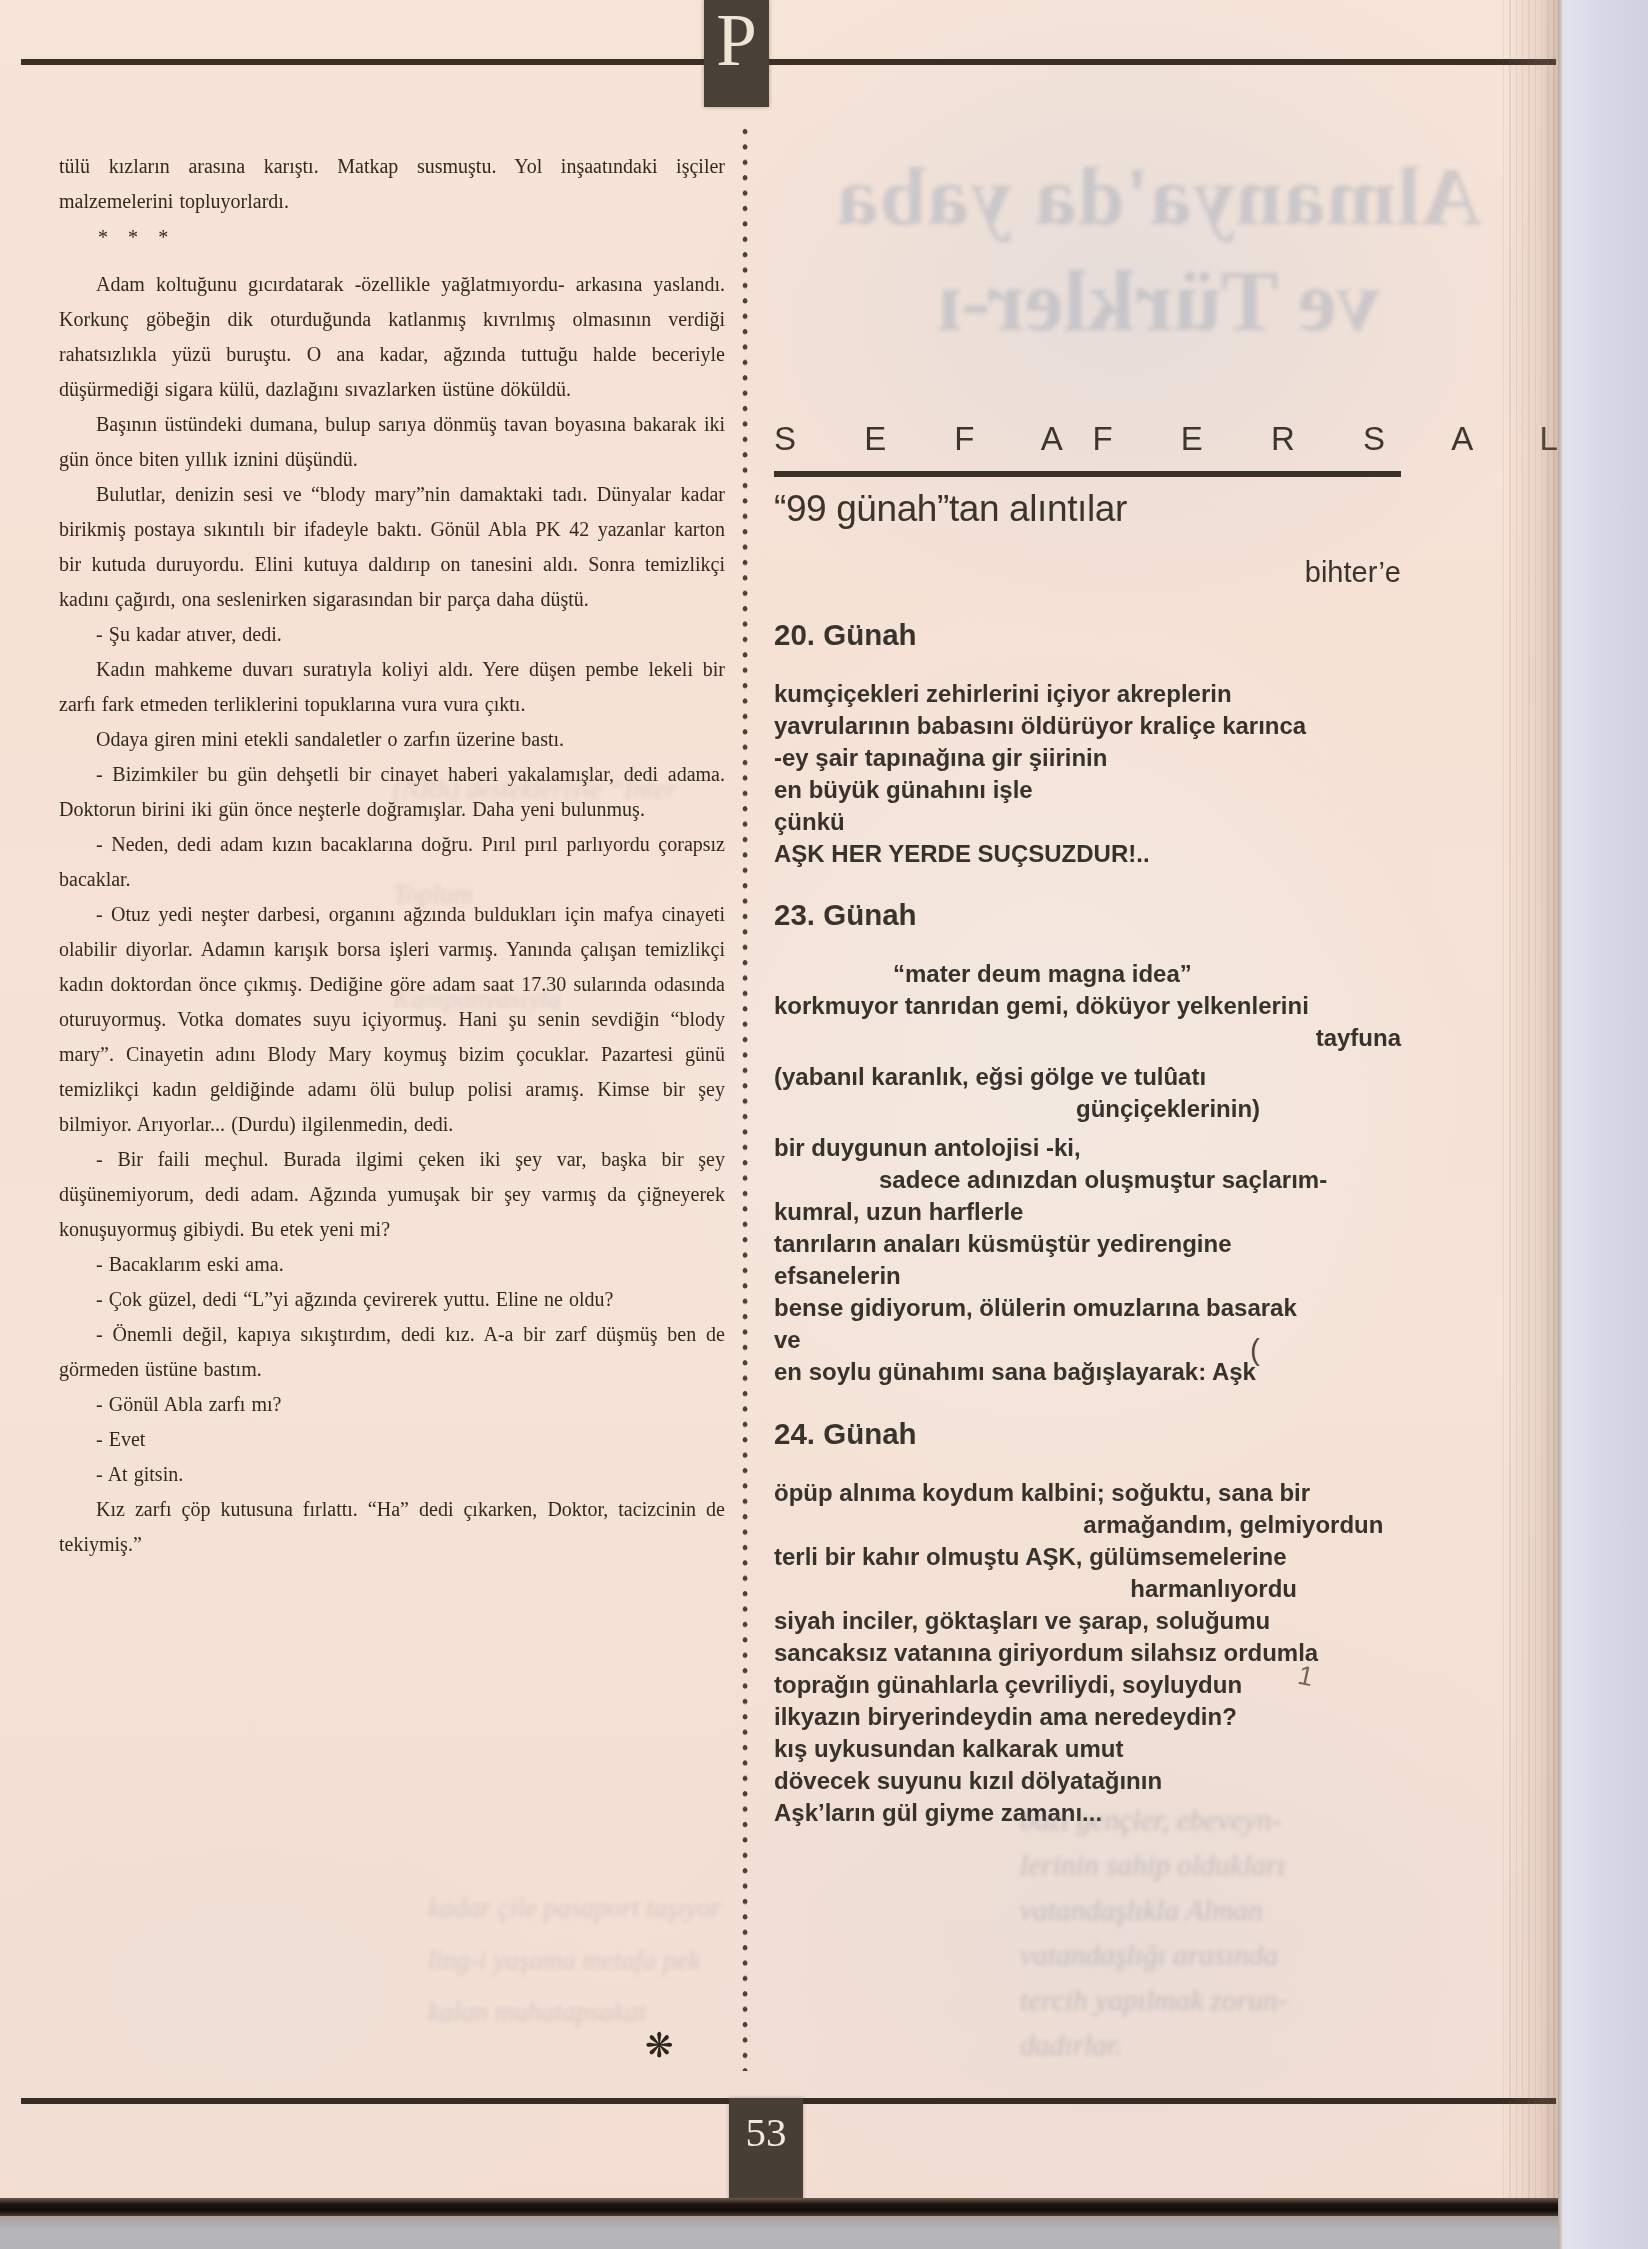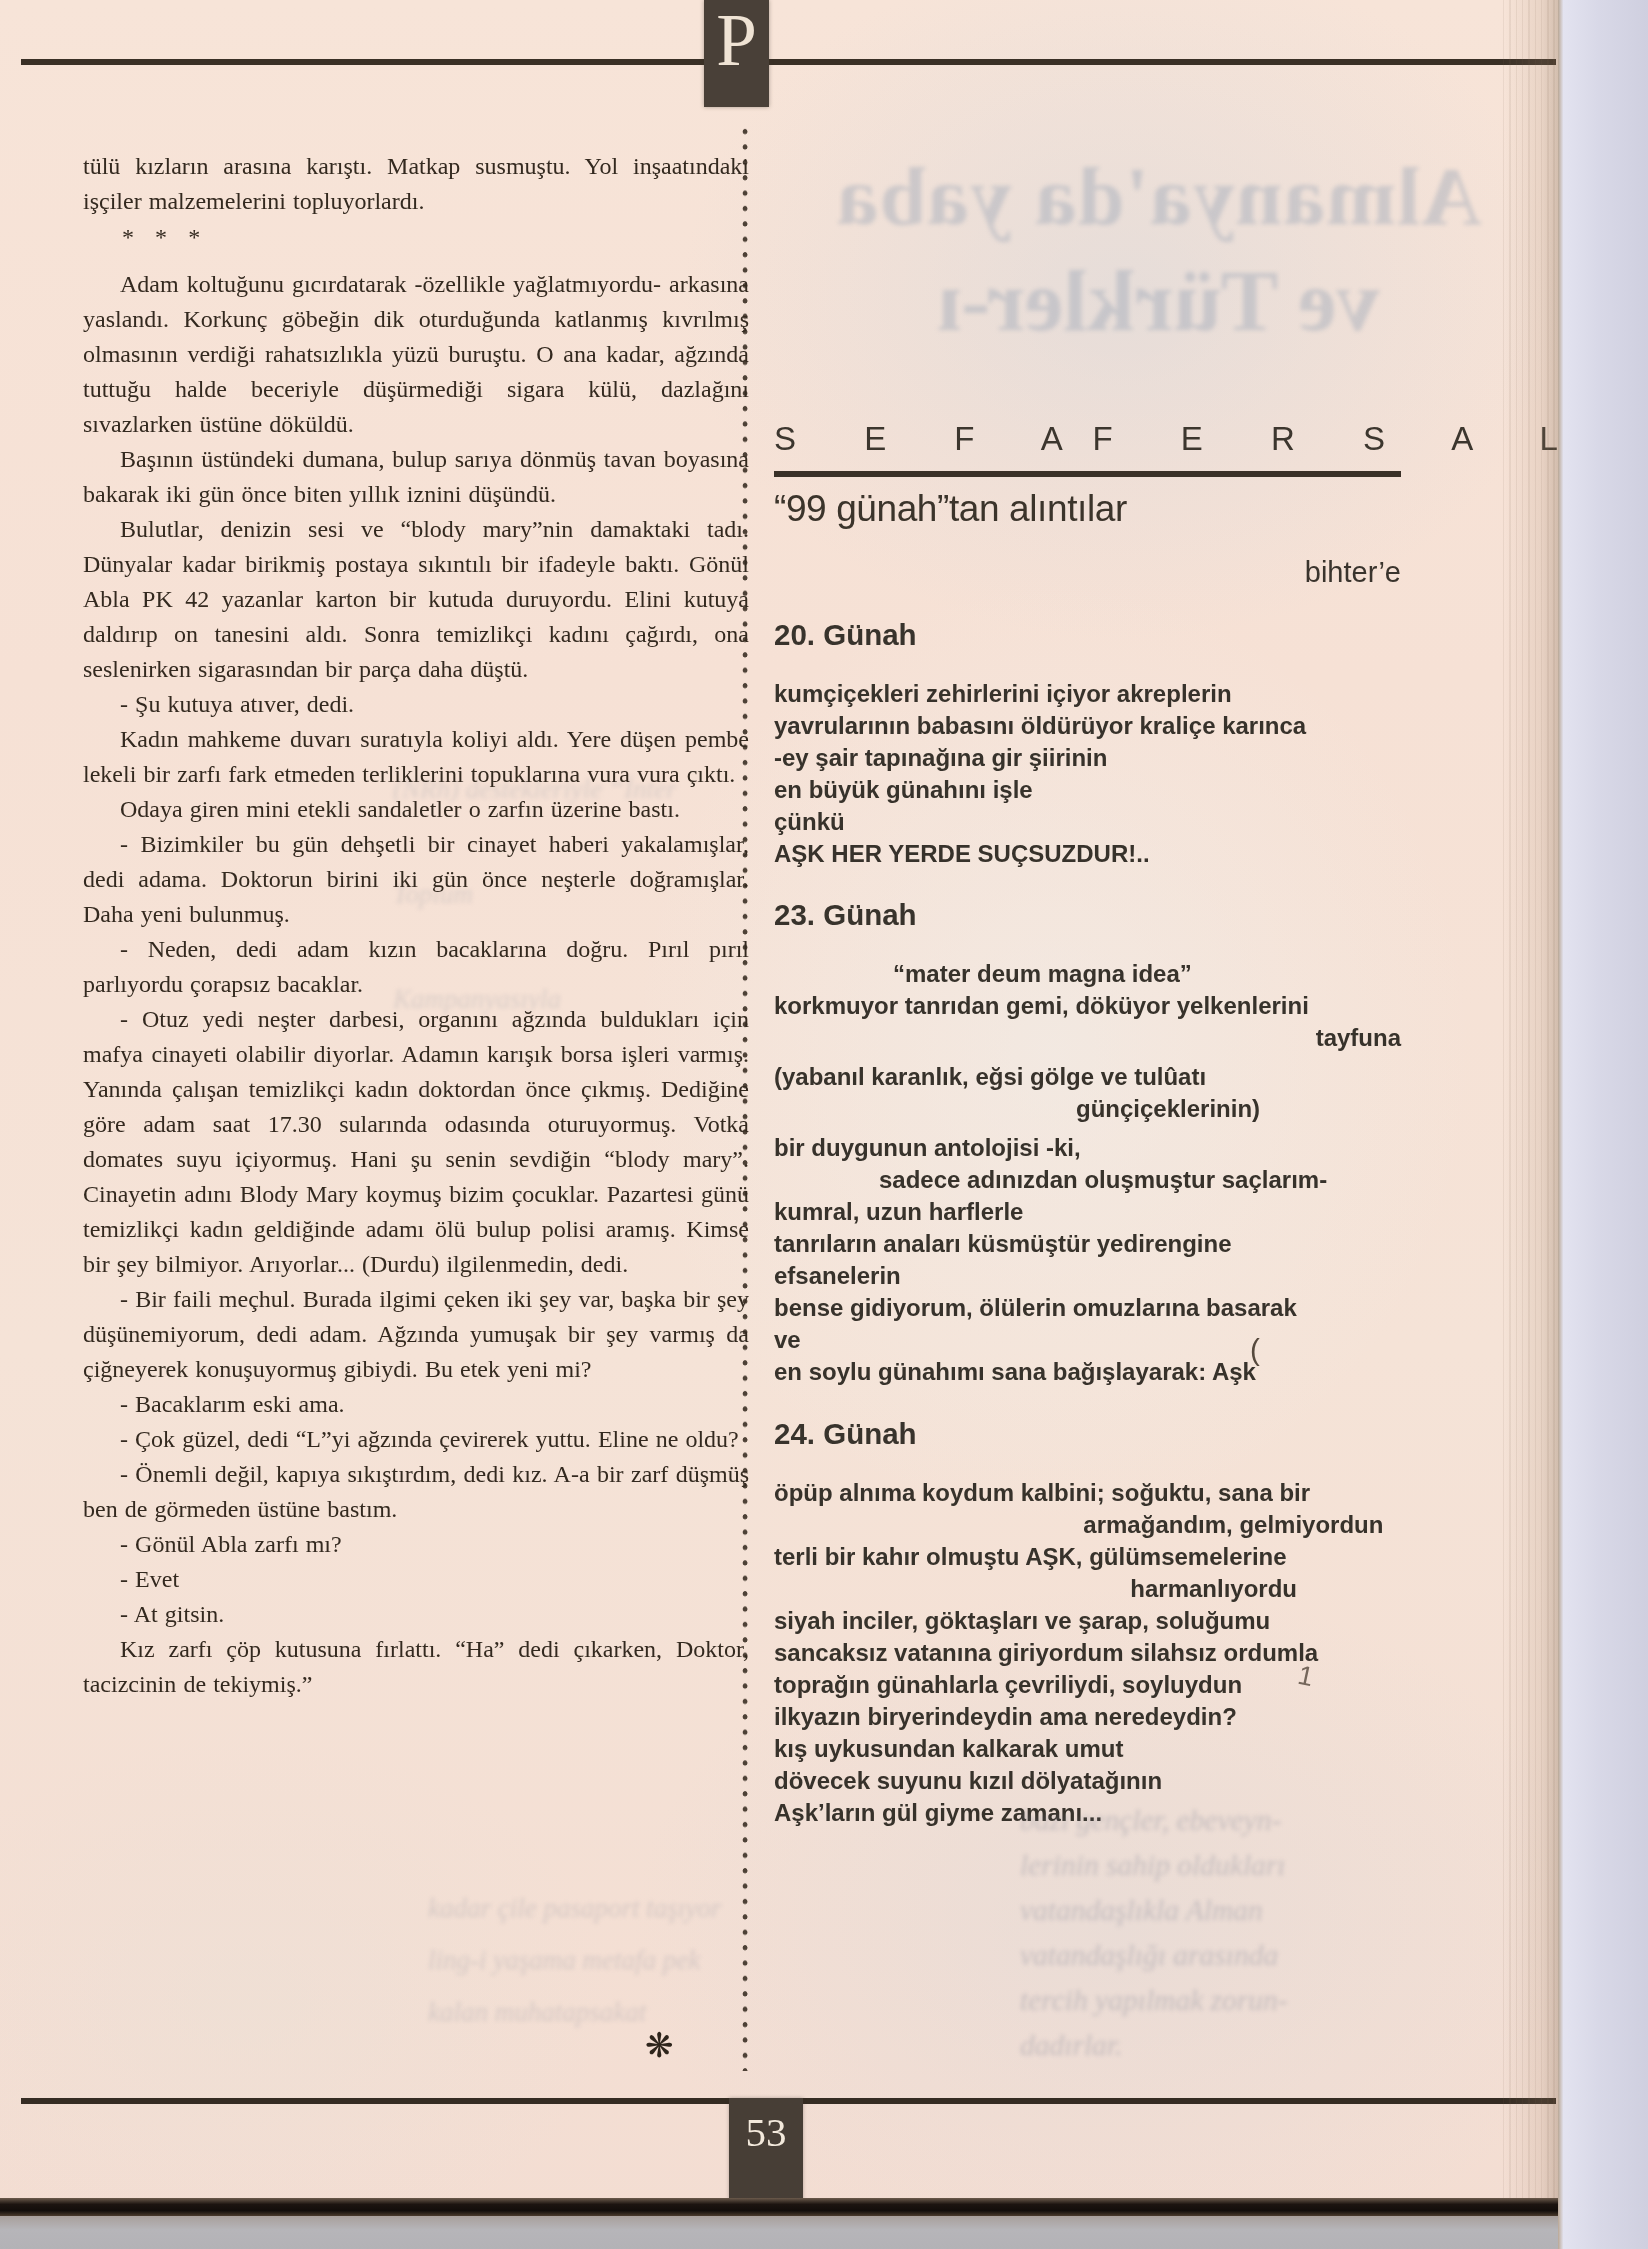--- a/index.html
+++ b/index.html
@@ -44,21 +44,21 @@
          font-family:"Liberation Serif",serif;font-style:italic;}
   .ghost-br{left:1020px;top:1798px;width:463px;font-size:29.5px;line-height:45px;}
   .ghost-bl{left:428px;top:1882px;width:309px;font-size:27px;line-height:52px;color:rgba(130,135,150,.25);}
   .ghost-ml{left:393px;top:737px;width:337px;font-size:27px;line-height:105px;color:rgba(130,135,150,.22);}
   
   .divider-dots{position:absolute;left:742px;top:126px;width:6.3px;height:1945px;
          background-image:radial-gradient(circle at 3.2px 5.6px, #4d4136 2.2px, rgba(77,65,54,0) 2.9px);
          background-size:6.3px 15.4px;background-repeat:repeat-y;}
   
   .left-col{position:absolute;left:59px;top:149px;width:666px;
-         font-size:24px;line-height:35px;text-align:justify;word-spacing:1.1px;margin-left:24px;}
+         font-size:20px;line-height:35px;text-align:justify;word-spacing:1.1px;}
   .left-col .para{text-indent:37px;margin:0;}
   .left-col .para.noind{text-indent:0;}
   .left-col .stars{text-indent:39px;letter-spacing:7px;margin:1.4px 0 11.2px 0;text-align:left;}
   
   .right-col{position:absolute;left:774px;top:420px;width:627px;
          font-family:"Liberation Sans","DejaVu Sans",sans-serif;color:#37322b;}
   .author-row{display:flex;justify-content:space-between;font-size:33px;line-height:37px;
          color:#3c362e;}
   .author-row span{letter-spacing:29.5px;white-space:nowrap;}
   .author-rule{margin-top:14px;width:100%;height:6.3px;background:#3a3128;}
@@ -97,21 +97,21 @@
     </div>
 
   <div class="divider-dots"></div>
 
   <div class="left-col" id="left-col">
       <div class="para noind">tülü kızların arasına karıştı. Matkap susmuştu. Yol inşaatındaki işçiler malzemelerini topluyorlardı.</div>
       <div class="para stars">* * *</div>
       <div class="para">Adam koltuğunu gıcırdatarak -özellikle yağlatmıyordu- arkasına yaslandı. Korkunç göbeğin dik oturduğunda katlanmış kıvrılmış olmasının verdiği rahatsızlıkla yüzü buruştu. O ana kadar, ağzında tuttuğu halde beceriyle düşürmediği sigara külü, dazlağını sıvazlarken üstüne döküldü.</div>
       <div class="para">Başının üstündeki dumana, bulup sarıya dönmüş tavan boyasına bakarak iki gün önce biten yıllık iznini düşündü.</div>
       <div class="para">Bulutlar, denizin sesi ve “blody mary”nin damaktaki tadı. Dünyalar kadar birikmiş postaya sıkıntılı bir ifadeyle baktı. Gönül Abla PK 42 yazanlar karton bir kutuda duruyordu. Elini kutuya daldırıp on tanesini aldı. Sonra temizlikçi kadını çağırdı, ona seslenirken sigarasından bir parça daha düştü.</div>
-      <div class="para">- Şu kutuya atıver, dedi.</div>
+      <div class="para">- Şu kadar atıver, dedi.</div>
       <div class="para">Kadın mahkeme duvarı suratıyla koliyi aldı. Yere düşen pembe lekeli bir zarfı fark etmeden terliklerini topuklarına vura vura çıktı.</div>
       <div class="para">Odaya giren mini etekli sandaletler o zarfın üzerine bastı.</div>
       <div class="para">- Bizimkiler bu gün dehşetli bir cinayet haberi yakalamışlar, dedi adama. Doktorun birini iki gün önce neşterle doğramışlar. Daha yeni bulunmuş.</div>
       <div class="para">- Neden, dedi adam kızın bacaklarına doğru. Pırıl pırıl parlıyordu çorapsız bacaklar.</div>
       <div class="para">- Otuz yedi neşter darbesi, organını ağzında buldukları için mafya cinayeti olabilir diyorlar. Adamın karışık borsa işleri varmış. Yanında çalışan temizlikçi kadın doktordan önce çıkmış. Dediğine göre adam saat 17.30 sularında odasında oturuyormuş. Votka domates suyu içiyormuş. Hani şu senin sevdiğin “blody mary”. Cinayetin adını Blody Mary koymuş bizim çocuklar. Pazartesi günü temizlikçi kadın geldiğinde adamı ölü bulup polisi aramış. Kimse bir şey bilmiyor. Arıyorlar... (Durdu) ilgilenmedin, dedi.</div>
       <div class="para">- Bir faili meçhul. Burada ilgimi çeken iki şey var, başka bir şey düşünemiyorum, dedi adam. Ağzında yumuşak bir şey varmış da çiğneyerek konuşuyormuş gibiydi. Bu etek yeni mi?</div>
       <div class="para">- Bacaklarım eski ama.</div>
       <div class="para">- Çok güzel, dedi “L”yi ağzında çevirerek yuttu. Eline ne oldu?</div>
       <div class="para">- Önemli değil, kapıya sıkıştırdım, dedi kız. A-a bir zarf düşmüş ben de görmeden üstüne bastım.</div>
       <div class="para">- Gönül Abla zarfı mı?</div>

